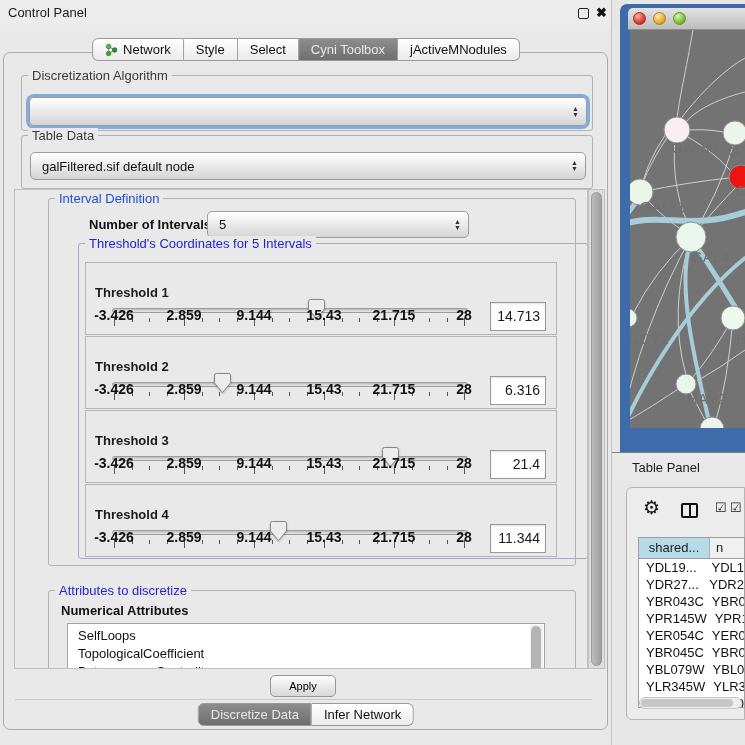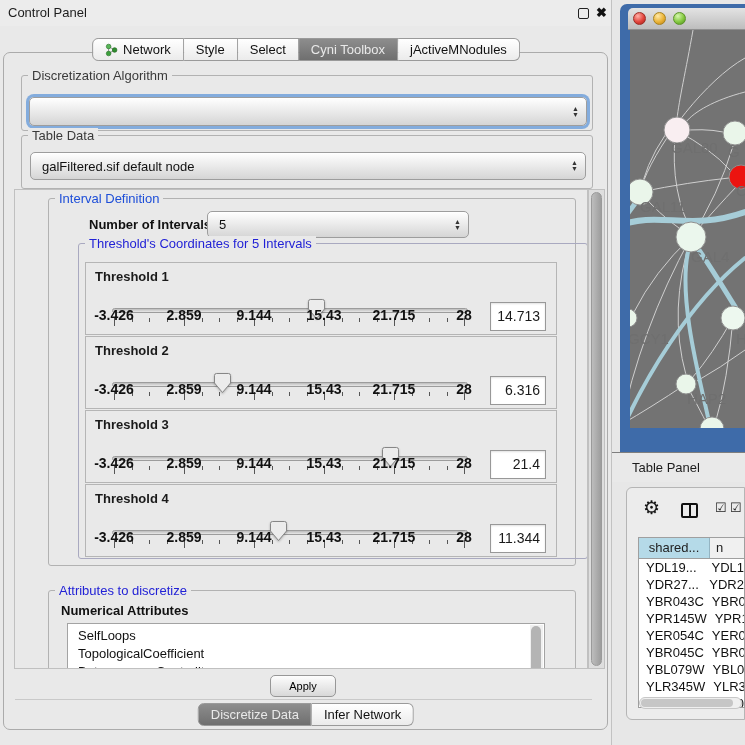--- a/index.html
+++ b/index.html
@@ -40,21 +40,21 @@
   .popup .opt.sel { font-weight:bold; }
 
   .viewport { position:absolute; left:10px; top:136px; width:574px; height:480px; border:1px solid #c0c0c0; background:#e9e9e9; overflow:hidden; }
   .vscroll { position:absolute; left:584px; top:136px; width:17px; height:480px; border:1px solid #c0c0c0; background:#dedede; }
   .vscroll .vthumb { position:absolute; left:2px; top:2px; width:11px; height:474px; border-radius:6px; background:linear-gradient(90deg,#bdbdbd,#9d9d9d); border:1px solid #9a9a9a; }
   .hairline { position:absolute; left:11px; top:646px; width:577px; height:1px; background:#c9c9c9; }
 
   .boldlabel { font-weight:bold; font-size:13px; color:#111; }
 
   .trow { position:absolute; left:6px; width:472px; height:73px; border:1px solid #b5b5b5; background:#e9e9e9; }
-  .thr-label { position:absolute; left:9px; top:6px; font-weight:bold; font-size:13px; }
+  .thr-label { position:absolute; left:9px; top:22px; font-weight:bold; font-size:13px; }
   .track { position:absolute; left:26px; top:45px; width:356px; height:5px; border:1px solid #9c9c9c; border-radius:4px; background:linear-gradient(#bcbcbc,#e8e8e8); }
   .thumb { position:absolute; top:36px; filter:drop-shadow(0 1px 1px rgba(0,0,0,.25)); }
   .tick { position:absolute; width:1px; background:#555; }
   .tick.maj { top:55px; height:8px; }
   .tick.min { top:55px; height:4px; }
   .tlabel { position:absolute; top:44px; transform:translateX(-50%); font-size:14px; font-weight:bold; color:#111; white-space:nowrap; }
   .vfield { position:absolute; left:404px; top:39px; width:56px; height:29px; background:#fff; border:1px solid #989898; font-size:14px; text-align:right; line-height:27px; padding-right:5px; box-shadow:inset 0 1px 2px rgba(0,0,0,.12); }
 
   .attr-list { position:absolute; left:18px; top:32px; width:478px; height:110px; background:#fff; border:1px solid #a3a3a3; }
   .attr-item { font-size:13px; line-height:18px; padding-left:10px; color:#111; }

